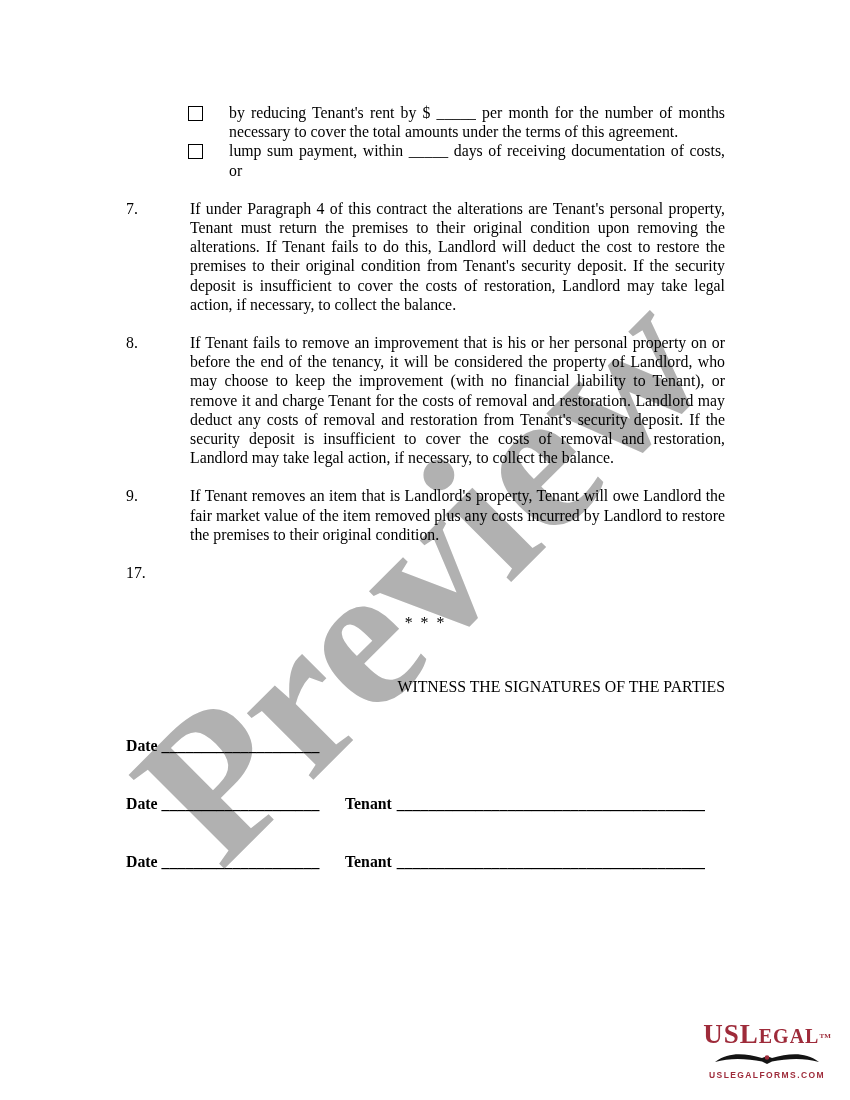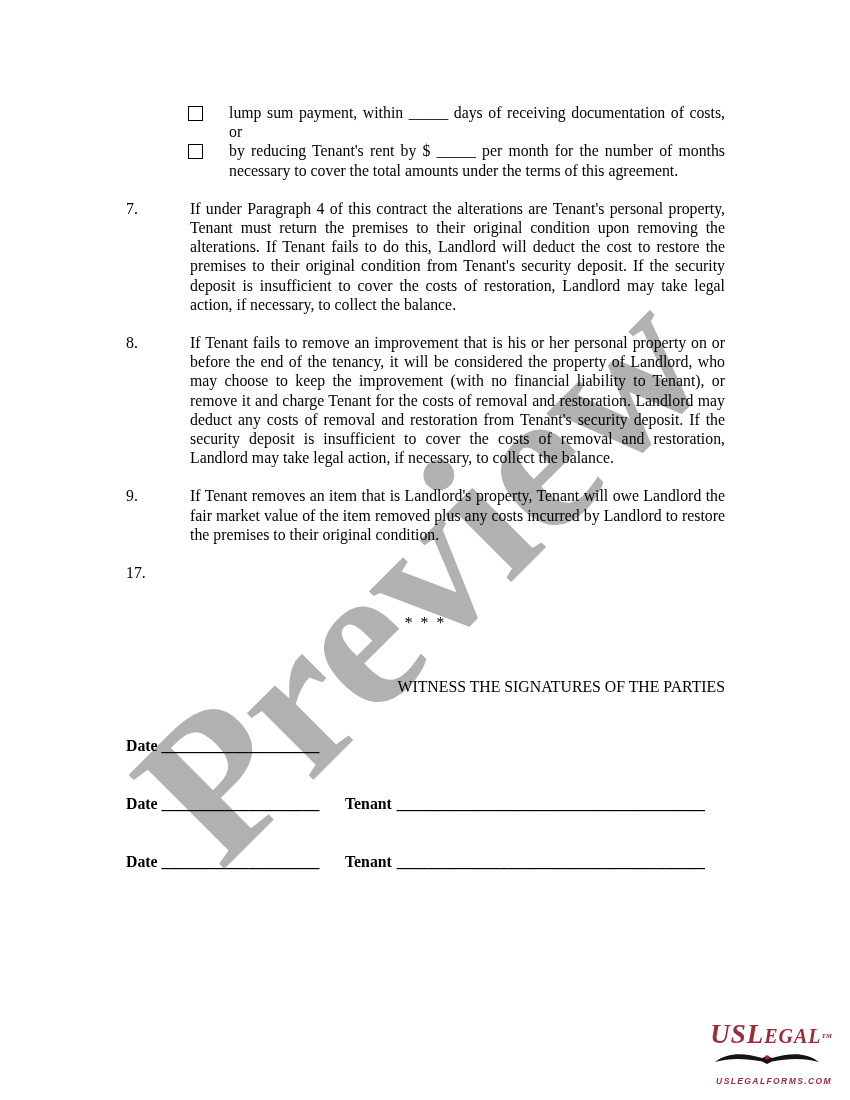--- a/index.html
+++ b/index.html
@@ -66,68 +66,67 @@
   .sig-row{display:flex;margin-top:38.8px;white-space:nowrap;font-weight:bold;}
   .sig-row.first{margin-top:39px;}
   .date-cell{flex:0 0 219px;}
   .blank{letter-spacing:0;}
   .party-label{margin-right:5px;}
   
   .logo{
     position:absolute;
     right:18px;top:1020px;
     width:130px;
-    text-align:right;
+    text-align:center;
     z-index:1;
     cursor:pointer;
-    font-style:italic;
   }
   .logo-wordmark{
     font-family:"Liberation Serif", serif;
     font-weight:bold;
     color:var(--brand);
     line-height:28px;
     letter-spacing:1px;
     white-space:nowrap;
   }
   .wm-large{font-size:27px;}
   .wm-small{font-size:20px;}
   .tm{
     font-size:7px;
     vertical-align:top;
     position:relative;top:2px;
     letter-spacing:0;
   }
   .eagle{display:block;margin:-3px auto 0 auto;}
   .logo-site{
-    margin-top:7px;
+    margin-top:1px;
     font-family:"Liberation Sans", sans-serif;
     font-weight:bold;
     font-size:8.5px;
     letter-spacing:1.4px;
     color:var(--brand);
     white-space:nowrap;
   }
 </style>
 </head>
 <body>
 
 <div class="page">
 
   <div class="watermark">Preview</div>
 
   <div class="content">
 
     <div class="check-item">
       <span class="check-box"></span>
-      <span class="check-label">lump sum payment, within _____  days of receiving documentation of costs, or</span>
+      <span class="check-label">by reducing Tenant's rent by $ _____ per month for the number of months necessary to cover the total amounts under the terms of this agreement.</span>
     </div>
     <div class="check-item">
       <span class="check-box"></span>
-      <span class="check-label">by reducing Tenant's rent by $ _____ per month for the number of months necessary to cover the total amounts under the terms of this agreement.</span>
+      <span class="check-label">lump sum payment, within _____  days of receiving documentation of costs, or</span>
     </div>
 
     <div class="para">
       <span class="para-num">7.</span>
       <span class="para-text">If under Paragraph 4 of this contract the alterations are Tenant's personal property, Tenant must return the premises to their original condition upon removing the alterations. If Tenant fails to do this, Landlord will deduct the cost to restore the premises to their original condition from Tenant's security deposit. If the security deposit is insufficient to cover the costs of restoration, Landlord may take legal action, if necessary, to collect the balance.</span>
     </div>
     <div class="para">
       <span class="para-num">8.</span>
       <span class="para-text">If Tenant fails to remove an improvement that is his or her personal property on or before the end of the tenancy, it will be considered the property of Landlord, who may choose to keep the improvement (with no financial liability to Tenant), or remove it and charge Tenant for the costs of removal and restoration. Landlord may deduct any costs of removal and restoration from Tenant's security deposit. If the security deposit is insufficient to cover the costs of removal and restoration, Landlord may take legal action, if necessary, to collect the balance.</span>
     </div>

